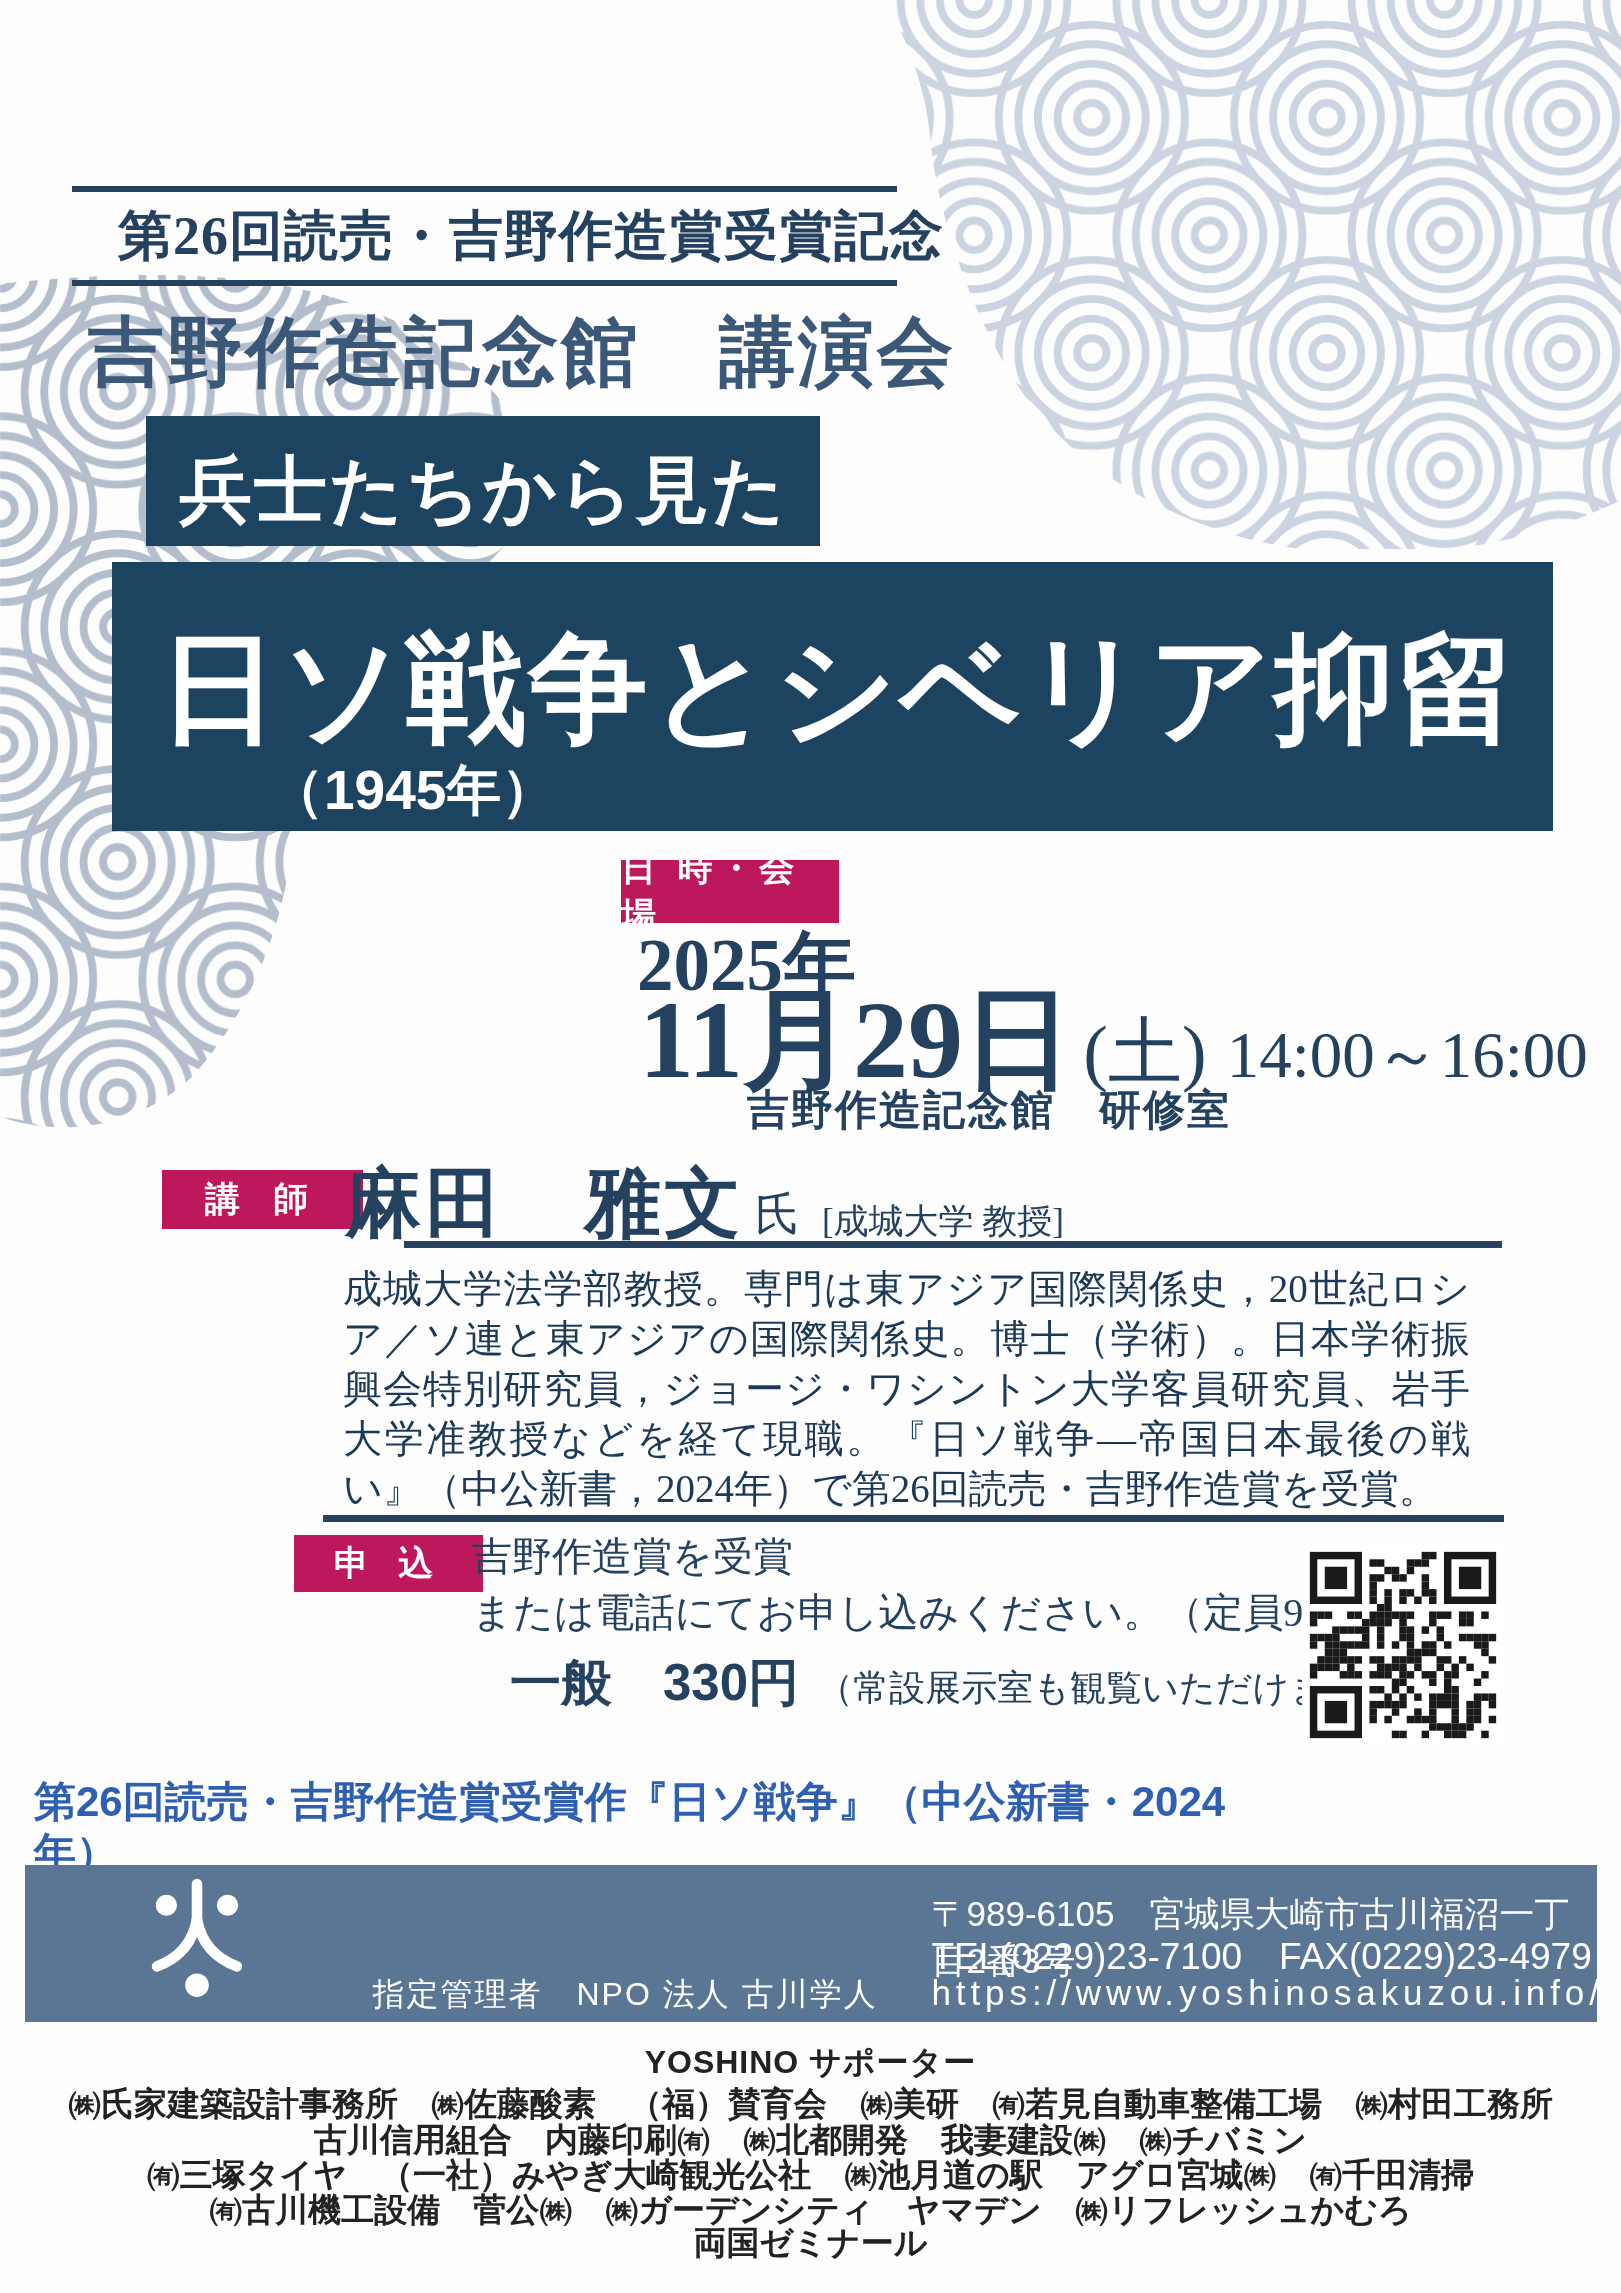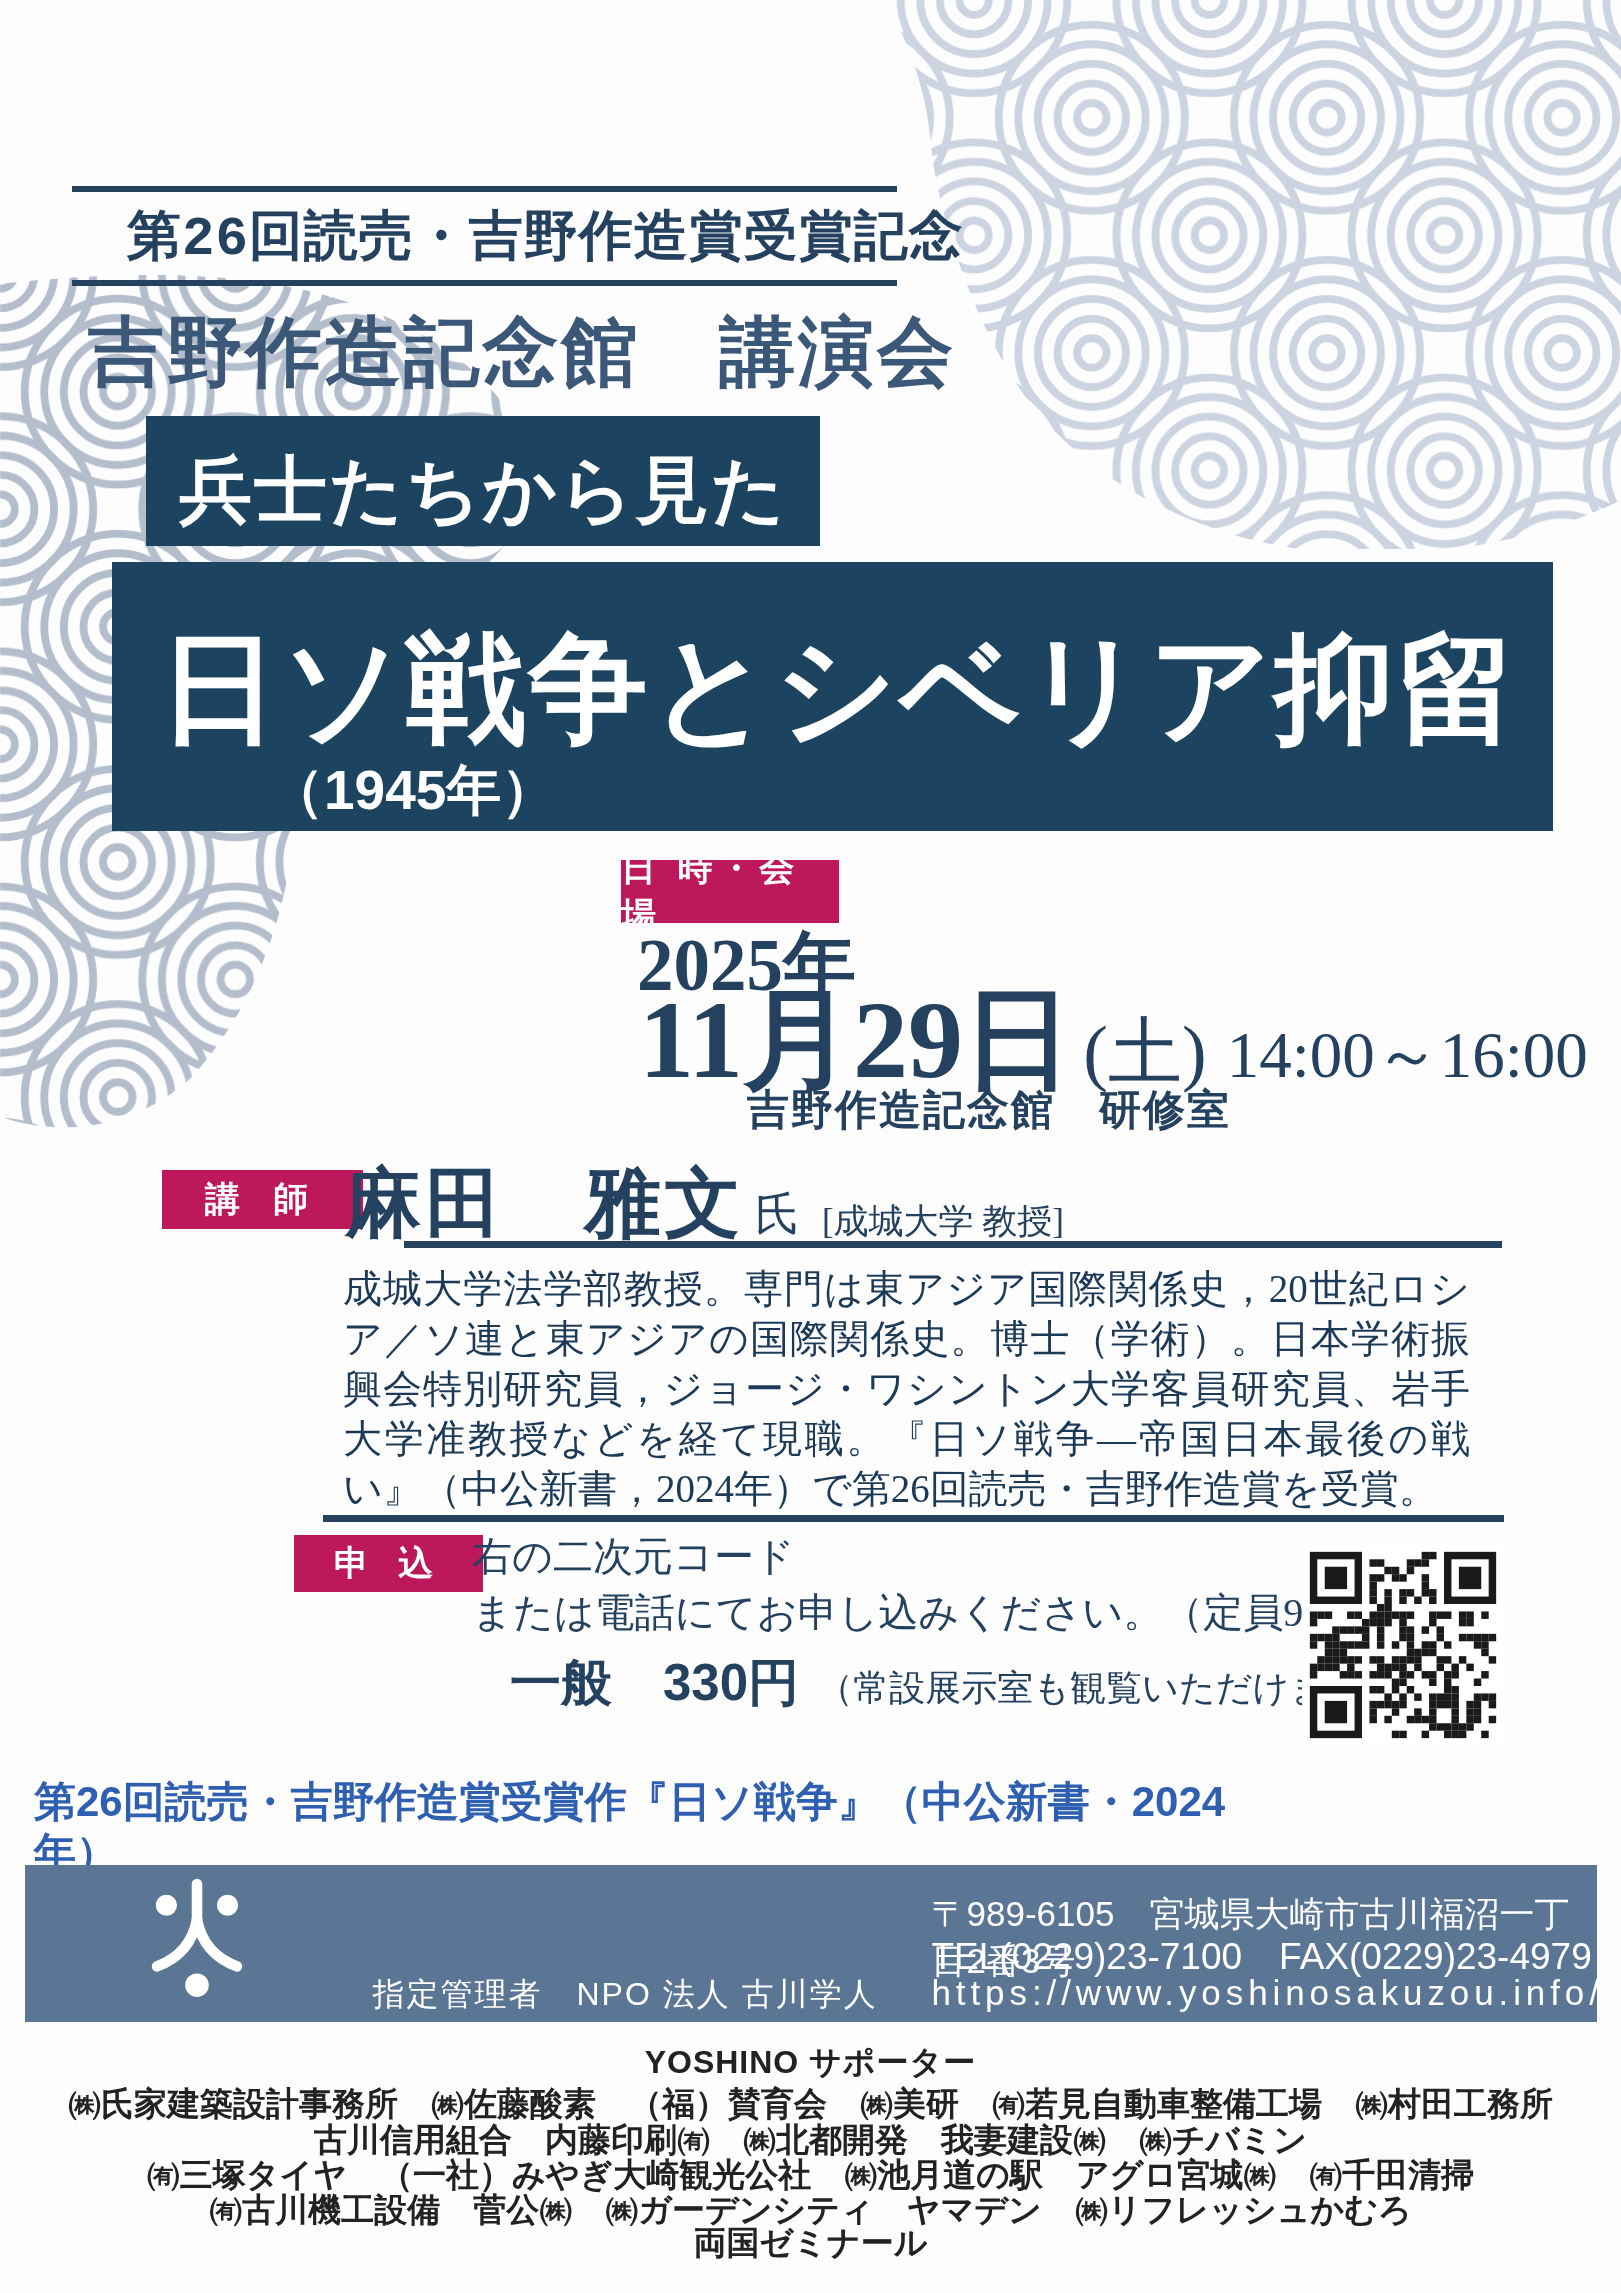--- a/index.html
+++ b/index.html
@@ -93,21 +93,21 @@
   </defs>
   <path d="M150,0 H900 V510 C790,565 640,580 520,550 C410,520 320,460 270,370 C225,290 200,200 195,140 C190,85 170,40 150,0 Z" fill="url(#waves-light)"></path>
 </svg>
 
 <svg class="abs" style="left:0;top:274px;" width="549" height="872" viewBox="0 0 560 890">
   <path d="M0,10 L0,860 C60,882 140,872 195,820 C262,748 302,640 302,520 C302,468 314,430 355,400 C425,348 525,300 545,220 C545,148 482,78 380,38 C260,-12 100,0 0,10 Z" fill="url(#waves-mid)"></path>
 </svg>
 
 <div class="abs rule" style="left:72px;top:186px;width:825px;height:5.9px;"></div>
 
-<div class="abs serif navy" style="left:127px;top:200px;font-size:54px;font-weight:bold;letter-spacing:1px;font-family:Liberation Mono, monospace;">第26回読売・吉野作造賞受賞記念</div>
+<div class="abs serif navy" style="left:118px;top:200px;font-size:54px;font-weight:bold;letter-spacing:1px;">第26回読売・吉野作造賞受賞記念</div>
 
 <div class="abs rule" style="left:72px;top:280px;width:825px;height:5.9px;"></div>
 
 <div class="abs sans" style="left:88px;top:302px;font-size:76px;font-weight:bold;color:#3b5878;letter-spacing:2.9px;">吉野作造記念館　講演会</div>
 
 <div class="abs banner" style="left:106px;top:416px;width:674px;height:130px;">
   <div class="abs sans" style="left:33px;top:25.5px;font-size:73px;font-weight:bold;letter-spacing:2px;">兵士たちから見た</div>
 </div>
 
 <div class="abs banner" style="left:72px;top:562px;width:1441px;height:269px;">
@@ -136,21 +136,21 @@
 </div>
 
 <div class="abs rule" style="left:404px;top:1241px;width:1098px;height:6.9px;"></div>
 
 <div class="abs serif bio" style="left:343px;top:1264px;width:1127px;">成城大学法学部教授。専門は東アジア国際関係史，20世紀ロシア／ソ連と東アジアの国際関係史。博士（学術）。日本学術振興会特別研究員，ジョージ・ワシントン大学客員研究員、岩手大学准教授などを経て現職。『日ソ戦争―帝国日本最後の戦い』（中公新書，2024年）で第26回読売・吉野作造賞を受賞。</div>
 
 <div class="abs rule" style="left:323px;top:1515px;width:1181px;height:6.9px;"></div>
 
 <div class="abs badge sans" style="left:294px;top:1535px;width:189px;height:57px;font-size:35px;letter-spacing:9.8px;">申 込</div>
 
-<div class="abs serif navy" style="left:472px;top:1529px;font-size:40px;">右の二次元コード</div>
+<div class="abs serif navy" style="left:472px;top:1529px;font-size:40px;">吉野作造賞を受賞</div>
 
 <div class="abs serif navy" style="left:472px;top:1585px;font-size:40px;">または電話にてお申し込みください。（定員90名）</div>
 
 <div class="abs navy" style="left:510px;top:1649px;white-space:nowrap;">
   <span class="sans" style="font-size:51px;font-weight:bold;">一般　330円</span>
   <span class="serif" style="font-size:36px;margin-left:13.7px;">（常設展示室も観覧いただけます）</span>
 </div>
 
 <div class="abs qrbox" style="left:1302px;top:1544px;width:202px;height:202px;">
   <svg id="qr-svg" width="202" height="202" viewBox="0 0 206 206">

